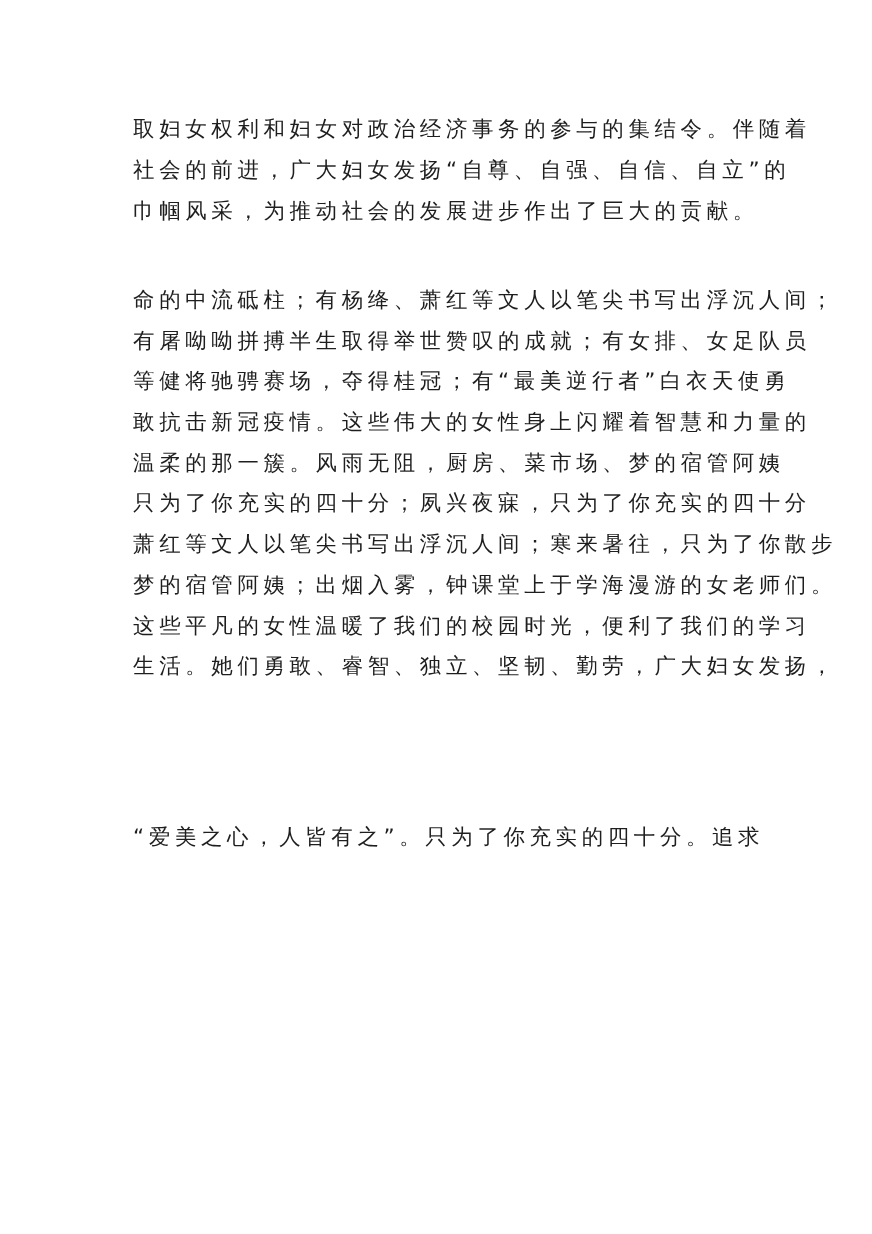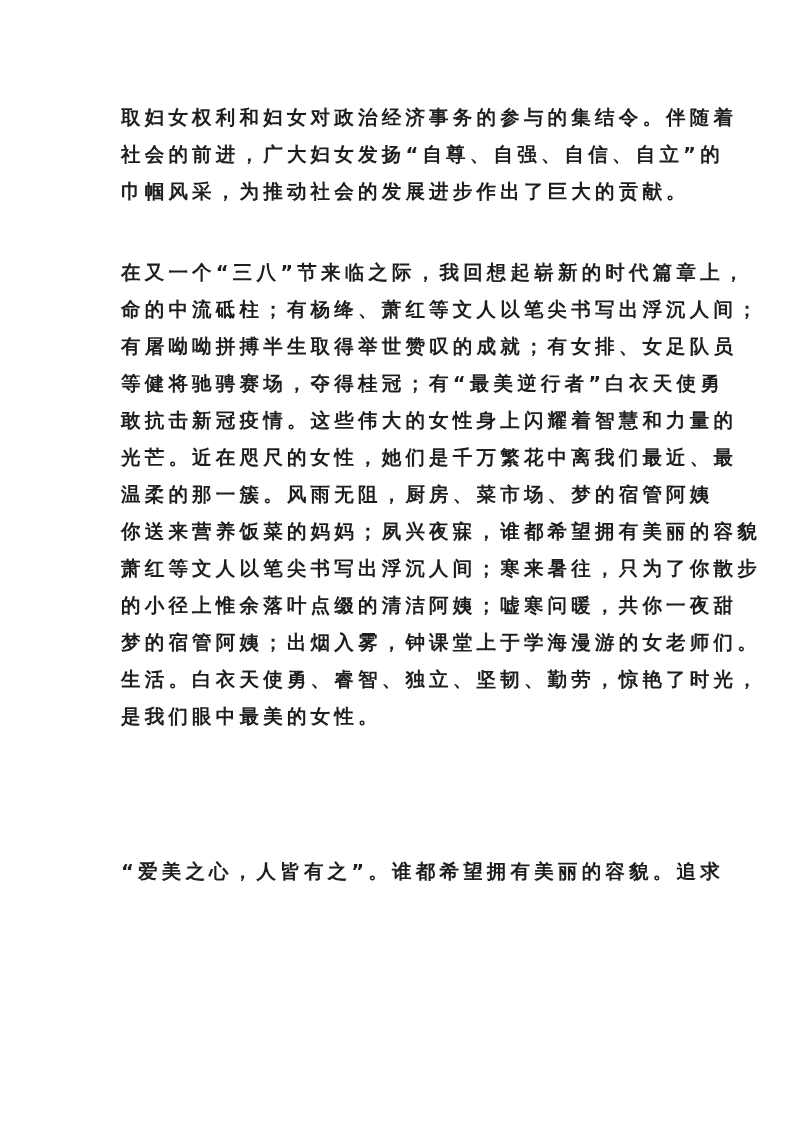--- a/index.html
+++ b/index.html
@@ -13,21 +13,20 @@
       position: relative;
       overflow: hidden;
     }
     .page {
       position: absolute;
       left: 0;
       top: 0;
       width: 793px;
       height: 1122px;
       background: #ffffff;
-      font-weight: bold;
     }
     .body-text {
       position: absolute;
       left: 121px;
       width: 556px;
       top: 99px;
       font-family: "DejaVu Sans", "Liberation Sans", sans-serif;
       font-size: 19.5px;
       color: #1e1e1e;
       letter-spacing: 4.2px;
@@ -51,35 +50,32 @@
 <div class="page">
   <div class="body-text">
 
     <p class="para">
       <span class="line">取妇女权利和妇女对政治经济事务的参与的集结令。伴随着</span>
       <span class="line">社会的前进，广大妇女发扬“自尊、自强、自信、自立”的</span>
       <span class="line">巾帼风采，为推动社会的发展进步作出了巨大的贡献。</span>
     </p>
 
     <p class="para">
-      <span class="line">在又一个“三八”节来临之际，我回想起崭新的时代篇章上，</span>
       <span class="line">命的中流砥柱；有杨绛、萧红等文人以笔尖书写出浮沉人间；</span>
       <span class="line">有屠呦呦拼搏半生取得举世赞叹的成就；有女排、女足队员</span>
       <span class="line">等健将驰骋赛场，夺得桂冠；有“最美逆行者”白衣天使勇</span>
       <span class="line">敢抗击新冠疫情。这些伟大的女性身上闪耀着智慧和力量的</span>
-      <span class="line">光芒。近在咫尺的女性，她们是千万繁花中离我们最近、最</span>
       <span class="line">温柔的那一簇。风雨无阻，厨房、菜市场、梦的宿管阿姨</span>
-      <span class="line">你送来营养饭菜的妈妈；夙兴夜寐，谁都希望拥有美丽的容貌</span>
+      <span class="line">只为了你充实的四十分；夙兴夜寐，只为了你充实的四十分</span>
       <span class="line">萧红等文人以笔尖书写出浮沉人间；寒来暑往，只为了你散步</span>
-      <span class="line">的小径上惟余落叶点缀的清洁阿姨；嘘寒问暖，共你一夜甜</span>
       <span class="line">梦的宿管阿姨；出烟入雾，钟课堂上于学海漫游的女老师们。</span>
-      <span class="line">生活。白衣天使勇、睿智、独立、坚韧、勤劳，惊艳了时光，</span>
-      <span class="line">是我们眼中最美的女性。</span>
+      <span class="line">这些平凡的女性温暖了我们的校园时光，便利了我们的学习</span>
+      <span class="line">生活。她们勇敢、睿智、独立、坚韧、勤劳，广大妇女发扬，</span>
       <span class="line"></span>
       <span class="line"></span>
     </p>
 
     <p class="para">
-      <span class="line">“爱美之心，人皆有之”。谁都希望拥有美丽的容貌。追求</span>
+      <span class="line">“爱美之心，人皆有之”。只为了你充实的四十分。追求</span>
     </p>
 
   </div>
 </div>
 
 </body></html>

